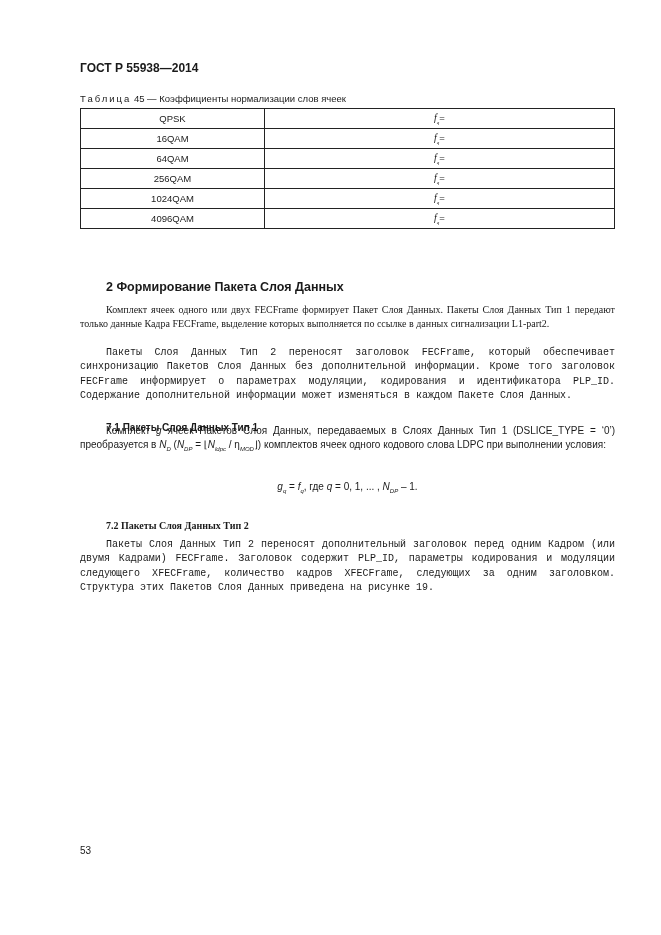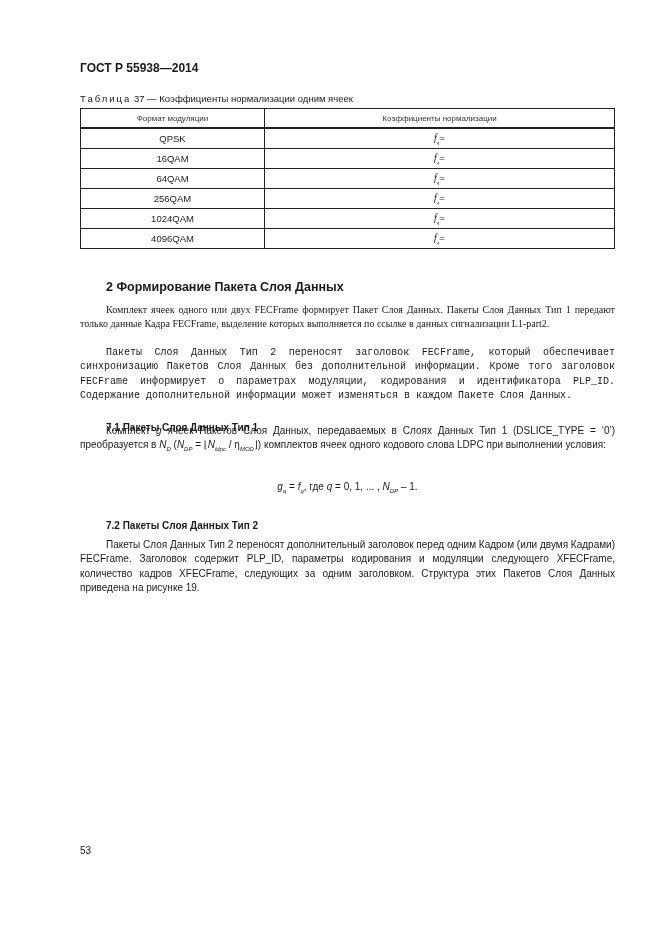--- a/index.html
+++ b/index.html
@@ -29,31 +29,27 @@
   .formula sub { font-size: 6px; }
   .page-num { left: 80px; top: 845px; font-size: 10px; }
 </style>
 </head>
 <body>
 
 <div class="abs doc-id">ГОСТ Р 55938—2014</div>
 
 <div class="abs tbl-caption">
   <span class="spaced">Таблица</span>
-  <span>37</span>
+  <span>45</span>
   <span>—</span>
-  <span>Коэффициенты нормализации одним ячеек</span>
+  <span>Коэффициенты нормализации слов ячеек</span>
 </div>
 
 <table class="norm">
   <tbody>
-      <tr class="hdr">
-    <th class="c1">Формат модуляции</th>
-    <th>Коэффициенты нормализации</th>
-  </tr>
   <tr>
     <td class="c1">QPSK</td>
     <td><span class="fq"><span>f</span><sub>q</sub></span><span class="eq">=</span></td>
   </tr>
   <tr>
     <td class="c1">16QAM</td>
     <td><span class="fq"><span>f</span><sub>q</sub></span><span class="eq">=</span></td>
   </tr>
   <tr>
     <td class="c1">64QAM</td>
@@ -78,17 +74,17 @@
 
 <div class="abs para" style="top:303px;font-family:Liberation Serif, serif;">Комплект ячеек одного или двух FECFrame формирует Пакет Слоя Данных. Пакеты Слоя Данных Тип 1 передают только данные Кадра FECFrame, выделение которых выполняется по ссылке в данных сигнализации L1-part2.</div>
 <div class="abs para" style="top:346px;font-family:Liberation Mono, monospace;">Пакеты Слоя Данных Тип 2 переносят заголовок FECFrame, который обеспечивает синхронизацию Пакетов Слоя Данных без дополнительной информации. Кроме того заголовок FECFrame информирует о параметрах модуляции, кодирования и идентификатора PLP_ID. Содержание дополнительной информации может изменяться в каждом Пакете Слоя Данных.</div>
 
 <div class="abs h2" style="top:422px;">7.1 Пакеты Слоя Данных Тип 1</div>
 
 <div class="abs para" style="top:424px;"><span>Комплект </span><i>g</i><span> ячеек Пакетов Слоя Данных, передаваемых в Слоях Данных Тип 1 (DSLICE_TYPE = ‘0’) преобразуется в </span><i>N</i><sub><i>D</i></sub><span> (</span><i>N</i><sub><i>DP</i></sub><span> = ⌊</span><i>N</i><sub><i>ldpc</i></sub><span> / η</span><sub><i>MOD</i></sub><span>⌋) комплектов ячеек одного кодового слова LDPC при выполнении условия:</span></div>
 
 <div class="abs formula"><i>g</i><sub><i>q</i></sub><span> = </span><i>f</i><sub><i>q</i></sub><span>, где </span><i>q</i><span> = 0, 1, ... , </span><i>N</i><sub><i>DP</i></sub><span> – 1.</span></div>
 
-<div class="abs h2" style="top:520px;">7.2 Пакеты Слоя Данных Тип 2</div>
+<div class="abs h2" style="top:520px;font-family:Liberation Serif, serif;">7.2 Пакеты Слоя Данных Тип 2</div>
 
-<div class="abs para" style="top:538px;">Пакеты Слоя Данных Тип 2 переносят дополнительный заголовок перед одним Кадром (или двумя Кадрами) FECFrame. Заголовок содержит PLP_ID, параметры кодирования и модуляции следующего XFECFrame, количество кадров XFECFrame, следующих за одним заголовком. Структура этих Пакетов Слоя Данных приведена на рисунке 19.</div>
+<div class="abs para" style="top:538px;font-family:Liberation Mono, monospace;">Пакеты Слоя Данных Тип 2 переносят дополнительный заголовок перед одним Кадром (или двумя Кадрами) FECFrame. Заголовок содержит PLP_ID, параметры кодирования и модуляции следующего XFECFrame, количество кадров XFECFrame, следующих за одним заголовком. Структура этих Пакетов Слоя Данных приведена на рисунке 19.</div>
 
 <div class="abs page-num">53</div>
 
 </body></html>

